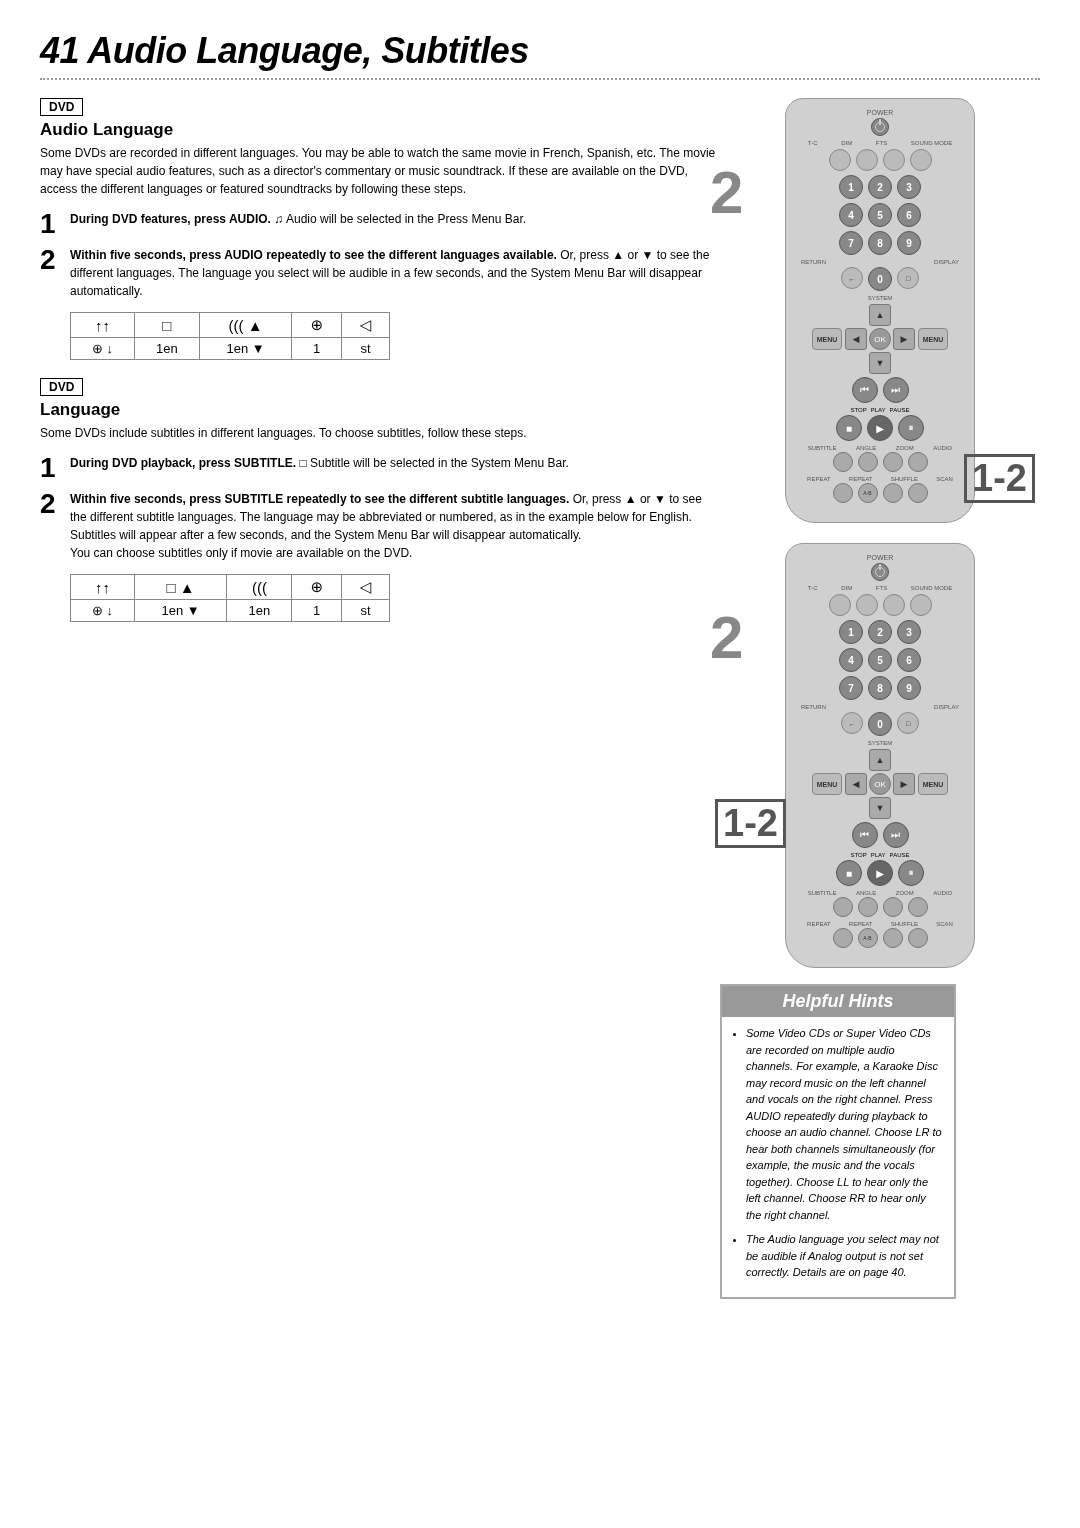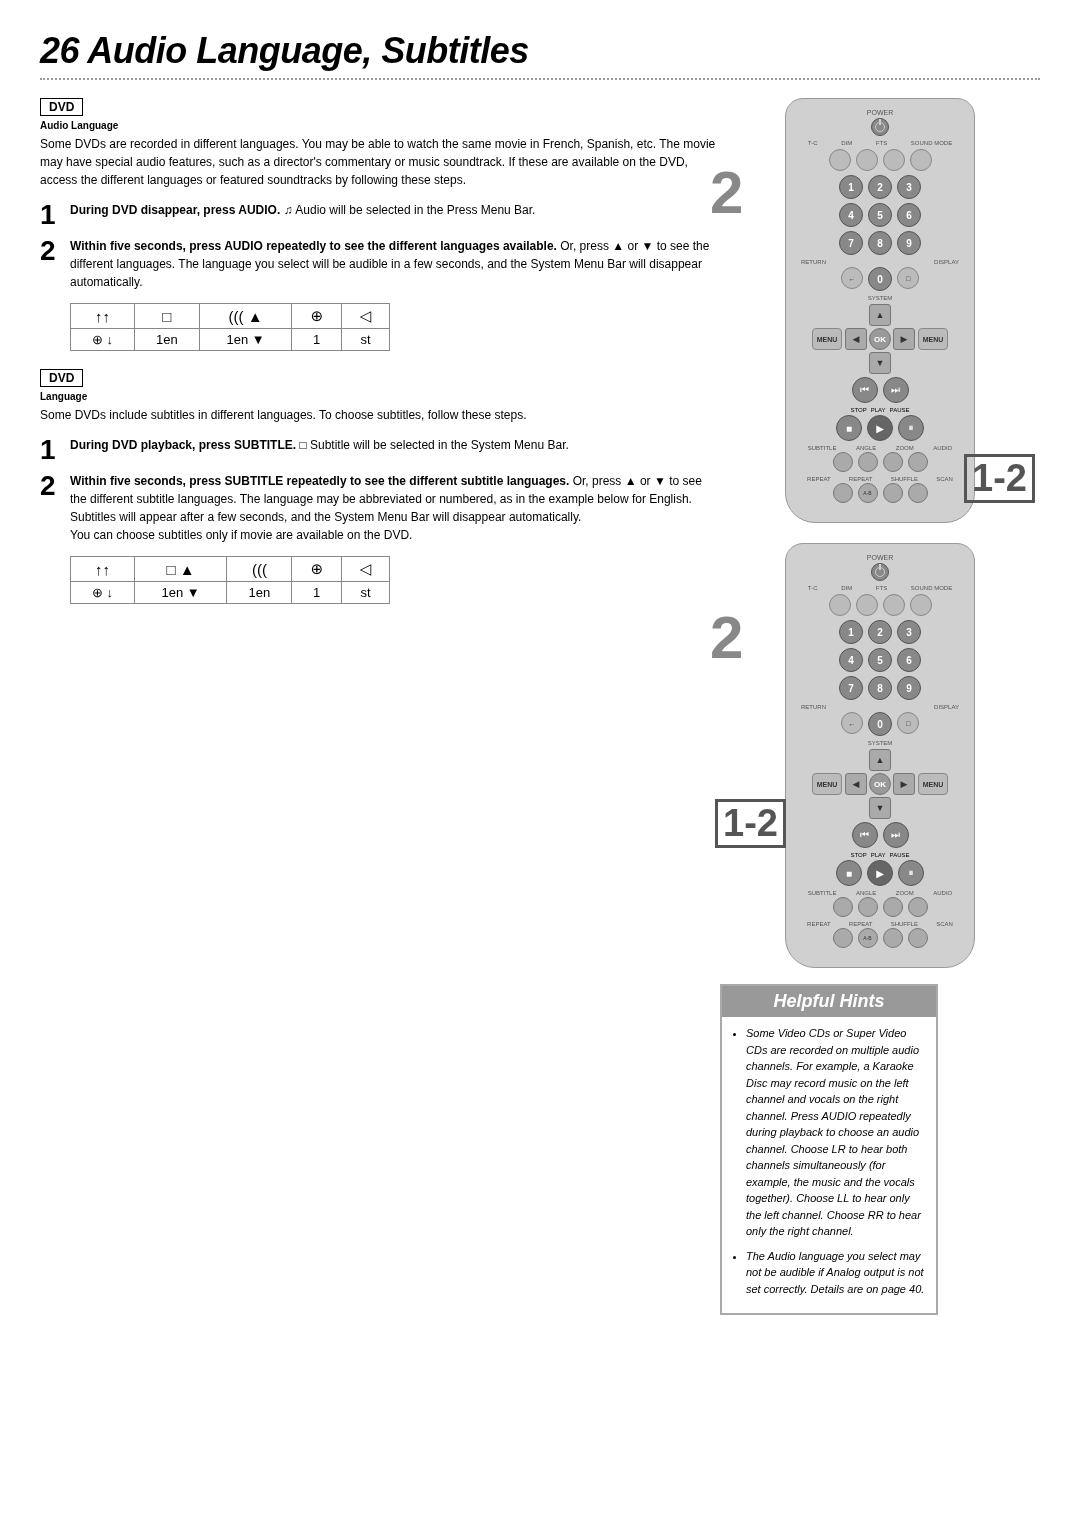--- a/index.html
+++ b/index.html
@@ -44,21 +44,21 @@
     .dvd-badge {
       display: inline-block;
       border: 1.5px solid #000;
       padding: 1px 8px;
       font-size: 12px;
       font-weight: bold;
       margin-bottom: 4px;
     }
 
     .section-title {
-      font-size: 10px;
+      font-size: 17px;
       font-weight: bold;
       margin-bottom: 4px;
     }
 
     .section-text {
       font-size: 12px;
       line-height: 1.5;
       margin-bottom: 12px;
     }
 
@@ -186,21 +186,21 @@
       justify-content: center;
       font-size: 9px;
       color: #333;
       border-radius: 3px;
     }
 
     .nav-ok {
       background: #999;
       border-radius: 50%;
       font-size: 8px;
-      font-weight: bold;
+      font-weight: normal;
       color: #fff;
     }
 
     .play-btn {
       width: 26px;
       height: 26px;
       border-radius: 50%;
       background: #888;
       border: 1px solid #555;
       display: flex;
@@ -219,21 +219,21 @@
       font-size: 6px;
       display: flex;
       align-items: center;
       justify-content: center;
       color: #333;
     }
 
     .helpful-hints-box {
       border: 2px solid #aaa;
       margin-top: 16px;
-      width: 218px;
+      width: 236px;
     }
 
     .helpful-hints-header {
       background: #999;
       padding: 5px 10px;
       text-align: center;
     }
 
     .helpful-hints-title {
       font-size: 18px;
@@ -257,37 +257,37 @@
       font-style: italic;
     }
 
     .divider-section {
       margin: 16px 0 10px 0;
     }
   </style>
 </head>
 <body>
 
-<h1 class="page-title">26  Audio Language, Subtitles</h1>
+<h1 class="page-title">41  Audio Language, Subtitles</h1>
 <hr class="dotted-line">
 
 <div class="main-layout">
 
   <div class="left-column">
 
     <div>
       <span class="dvd-badge">DVD</span>
       <h2 class="section-title">Audio Language</h2>
       <p class="section-text">Some DVDs are recorded in different languages. You may be able to watch the same movie in French, Spanish, etc. The movie may have special audio features, such as a director's commentary or music soundtrack. If these are available on the DVD, access the different languages or featured soundtracks by following these steps.</p>
 
       <div class="steps-container">
         <div class="step-row">
           <div class="step-num">1</div>
           <div class="step-text">
-            <b>During DVD disappear, press AUDIO.</b>
+            <b>During DVD features, press AUDIO.</b>
             <span> ♫</span>
             <span> Audio will be selected in the Press Menu Bar.</span>
           </div>
         </div>
         <div class="step-row">
           <div class="step-num">2</div>
           <div class="step-text">
             <b>Within five seconds, press AUDIO repeatedly to see the different languages available.</b>
             <span> Or, press ▲ or ▼ to see the different languages. The language you select will be audible in a few seconds, and the System Menu Bar will disappear automatically.</span>
           </div>

